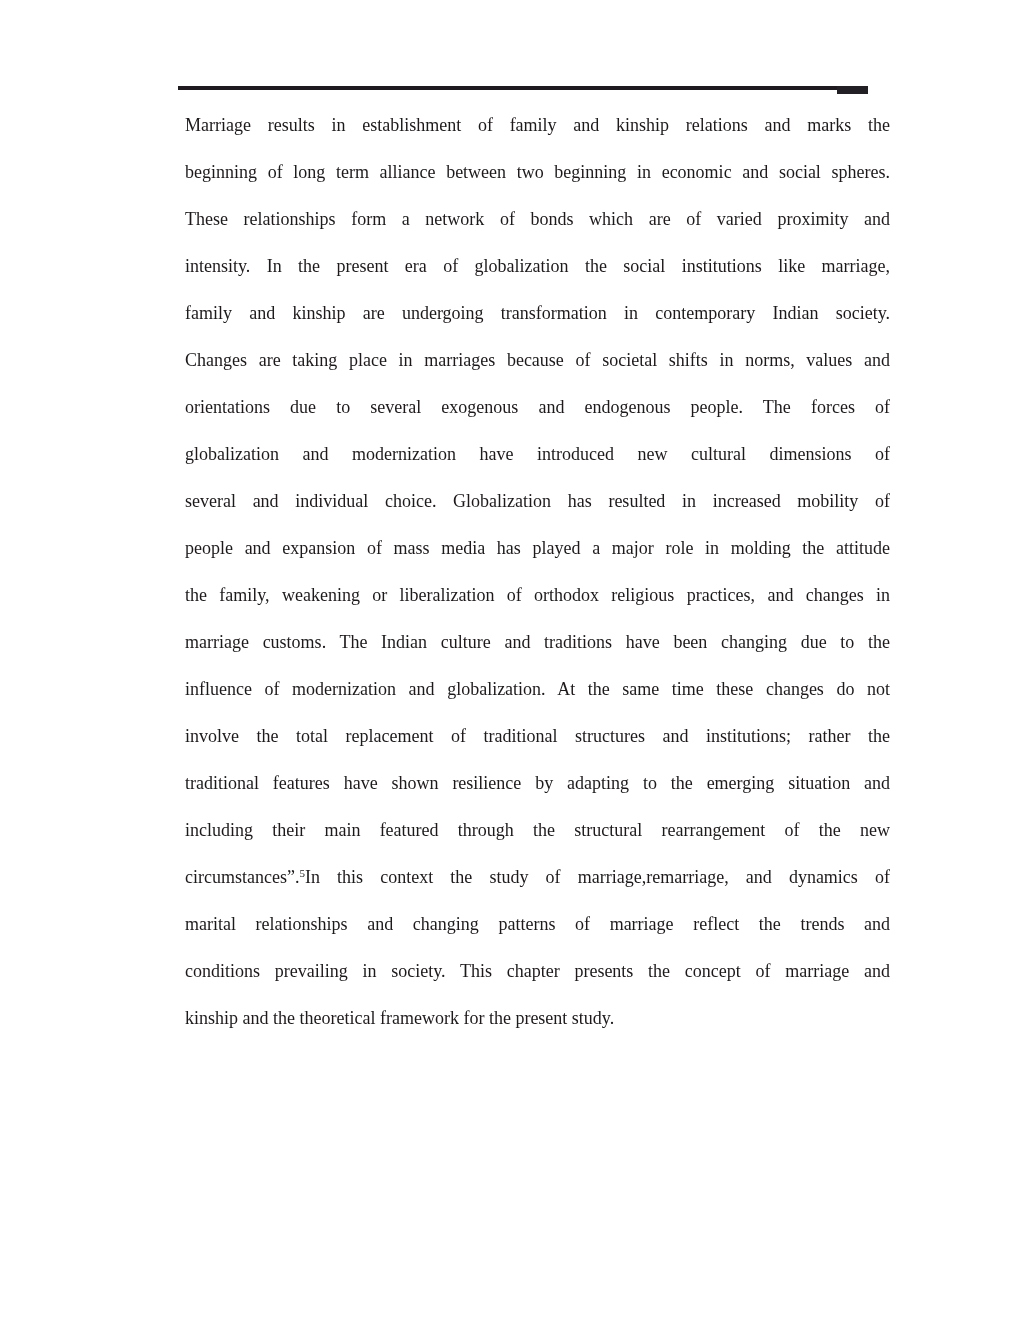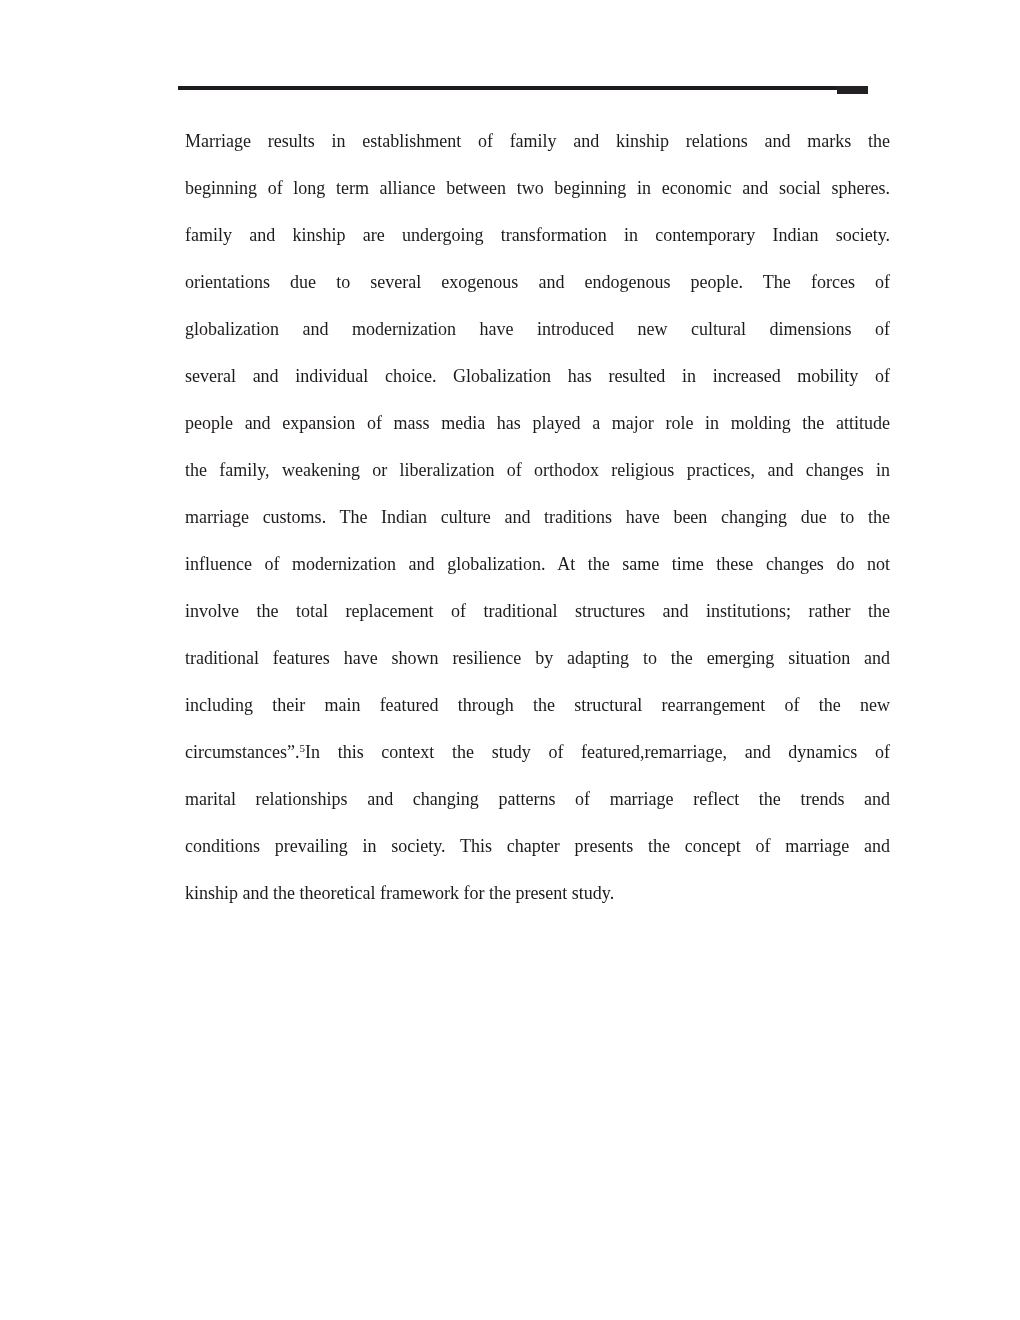--- a/index.html
+++ b/index.html
@@ -32,21 +32,21 @@
       position: absolute;
       left: 837px;
       top: 86px;
       width: 31px;
       height: 8px;
       background: #222024;
     }
     .body-text {
       position: absolute;
       left: 185px;
-      top: 128px;
+      top: 112px;
       width: 705px;
     }
     .line {
       height: 47px;
       line-height: 27px;
       font-size: 18px;
       white-space: nowrap;
       text-align: justify;
       text-align-last: justify;
       overflow: visible;
@@ -67,29 +67,32 @@
 </head>
 <body>
 
 <div class="page">
   <div class="top-rule"></div>
   <div class="top-rule-tab"></div>
 
   <div class="body-text">
     <div class="line"><span>Marriage results in establishment of family and kinship relations and marks the</span></div>
     <div class="line"><span>beginning of long term alliance between two beginning in economic and social spheres.</span></div>
+    <div class="line"><span>These relationships form a network of bonds which are of varied proximity and</span></div>
+    <div class="line"><span>intensity. In the present era of globalization the social institutions like marriage,</span></div>
     <div class="line"><span>family and kinship are undergoing transformation in contemporary Indian society.</span></div>
+    <div class="line"><span>Changes are taking place in marriages because of societal shifts in norms, values and</span></div>
     <div class="line"><span>orientations due to several exogenous and endogenous people. The forces of</span></div>
     <div class="line"><span>globalization and modernization have introduced new cultural dimensions of</span></div>
     <div class="line"><span>several and individual choice. Globalization has resulted in increased mobility of</span></div>
     <div class="line"><span>people and expansion of mass media has played a major role in molding the attitude</span></div>
     <div class="line"><span>the family, weakening or liberalization of orthodox religious practices, and changes in</span></div>
     <div class="line"><span>marriage customs. The Indian culture and traditions have been changing due to the</span></div>
     <div class="line"><span>influence of modernization and globalization. At the same time these changes do not</span></div>
     <div class="line"><span>involve the total replacement of traditional structures and institutions; rather the</span></div>
     <div class="line"><span>traditional features have shown resilience by adapting to the emerging situation and</span></div>
     <div class="line"><span>including their main featured through the structural rearrangement of the new</span></div>
-    <div class="line"><span>circumstances”.</span><sup>5</sup><span>In this context the study of featured,remarriage, and dynamics of</span></div>
+    <div class="line"><span>circumstances”.</span><sup>5</sup><span>In this context the study of marriage,remarriage, and dynamics of</span></div>
     <div class="line"><span>marital relationships and changing patterns of marriage reflect the trends and</span></div>
     <div class="line"><span>conditions prevailing in society. This chapter presents the concept of marriage and</span></div>
     <div class="line last"><span>kinship and the theoretical framework for the present study.</span></div>
   </div>
 </div>
 
 </body></html>

